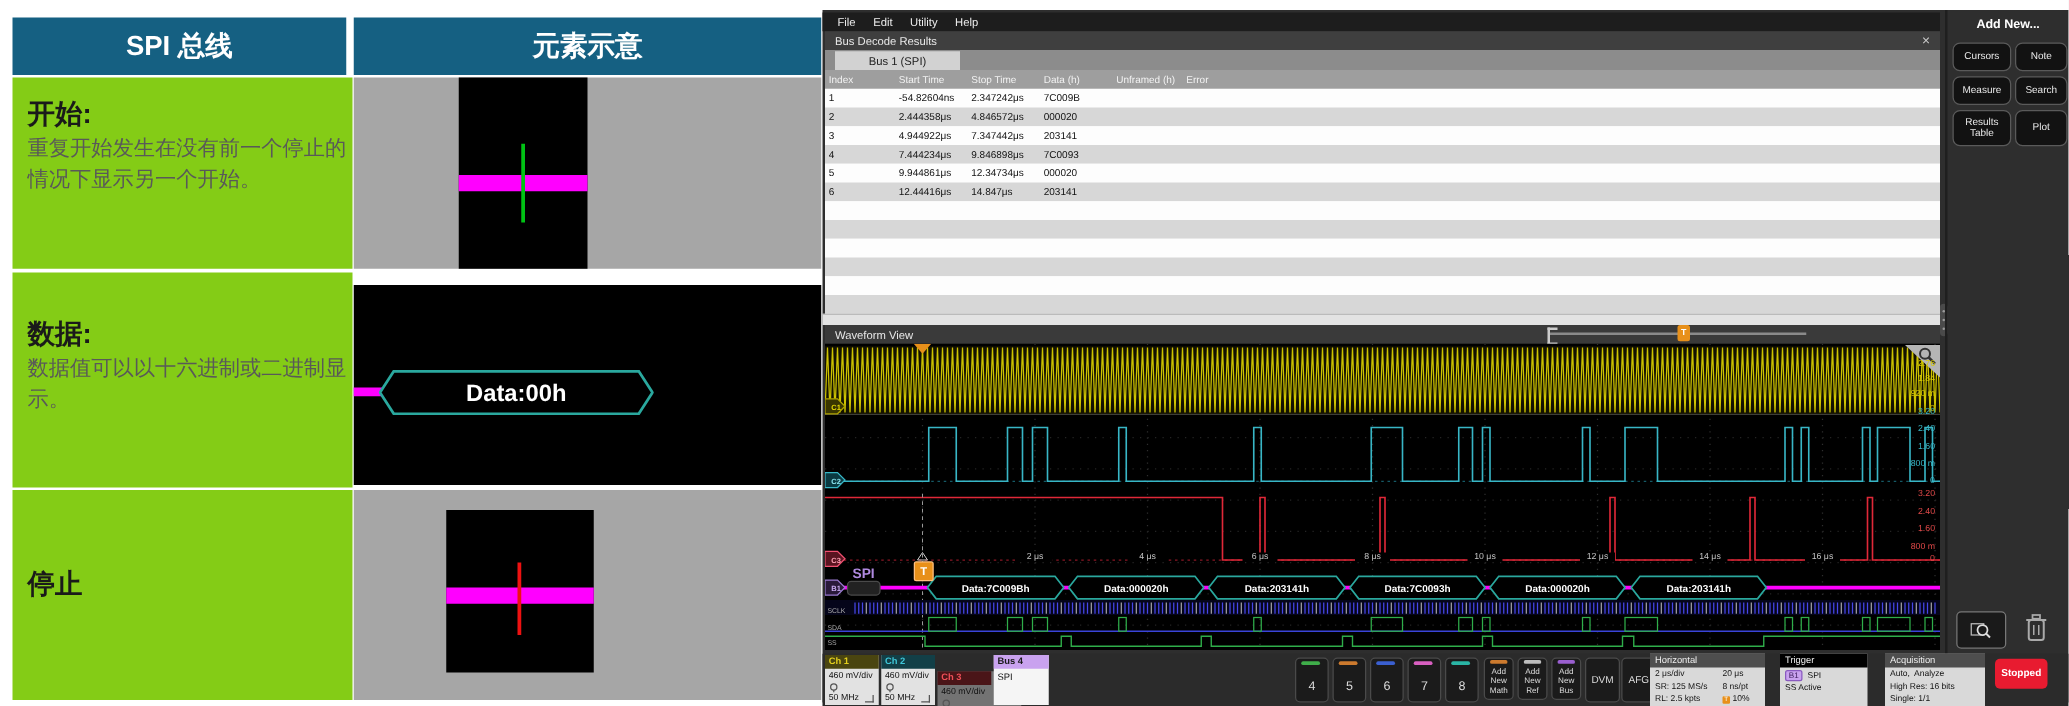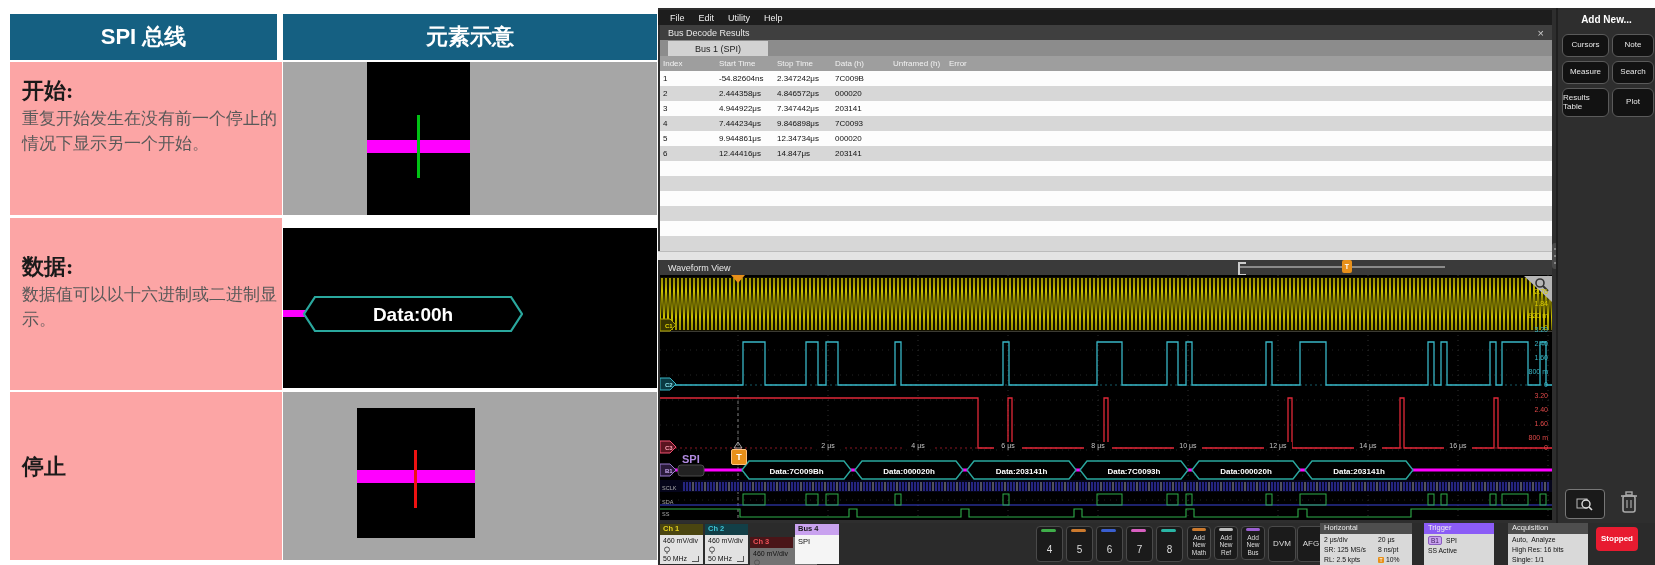--- a/index.html
+++ b/index.html
@@ -2,28 +2,28 @@
 <html><head>
 <meta charset="utf-8">
 <style>
   html,body{margin:0;padding:0;background:#fff;}
   #canvas{position:relative;width:1655px;height:565px;background:#ffffff;overflow:hidden;
           font-family:"Liberation Sans", sans-serif;}
   .abs{position:absolute;}
   
   .lt-head{position:absolute;top:14px;height:46px;background:#156082;color:#fff;
            font-size:22px;font-weight:bold;display:flex;align-items:center;justify-content:center;}
-  .lt-cell{position:absolute;left:10px;width:272px;background:#fca5a5;font-family:Liberation Serif, serif;}
+  .lt-cell{position:absolute;left:10px;width:272px;background:#84cc16;}
   .lt-title{position:absolute;left:12px;font-size:22px;font-weight:bold;color:#1a1a1a;}
   .lt-body{position:absolute;left:12px;width:268px;font-size:17px;line-height:25px;color:#595959;word-break:break-all;}
   
   .panel-title{position:absolute;background:#3f3f3f;color:#e8e8e8;font-size:9px;display:flex;align-items:center;}
   
   .sbtn{position:absolute;background:#121212;border:1px solid#5a5a5a;border-radius:6px;color:#e8e8e8;
-        font-size:8px;display:flex;align-items:center;justify-content:center;text-align:left;line-height:1.1;}
+        font-size:8px;display:flex;align-items:center;justify-content:center;text-align:center;line-height:1.1;}
 </style>
 </head>
 <body>
 
 <div id="canvas">
 
   <div class="lt-head" style="left:10px;width:267px;">SPI 总线</div>
   <div class="lt-head" style="left:283px;width:374px;">元素示意</div>
 
   <div class="lt-cell" style="top:62px;height:153px;">
@@ -320,21 +320,21 @@
         <div style="position: absolute; left: 0px; top: 0px; width: 92px; height: 11px; background: rgb(78, 78, 78); color: rgb(238, 238, 238); font-size: 7.5px; padding-left: 4px; box-sizing: border-box;">Horizontal</div>
         <div style="position: absolute; left: 4px; top: 13px; font-size: 6.8px; color: rgb(17, 17, 17); white-space: pre;">2 μs/div</div>
         <div style="position: absolute; left: 4px; top: 23px; font-size: 6.8px; color: rgb(17, 17, 17); white-space: pre;">SR: 125 MS/s</div>
         <div style="position: absolute; left: 4px; top: 33px; font-size: 6.8px; color: rgb(17, 17, 17); white-space: pre;">RL: 2.5 kpts</div>
         <div style="position: absolute; left: 58px; top: 13px; font-size: 6.8px; color: rgb(17, 17, 17); white-space: pre;">20 μs</div>
         <div style="position: absolute; left: 58px; top: 23px; font-size: 6.8px; color: rgb(17, 17, 17); white-space: pre;">8 ns/pt</div>
         <div style="position: absolute; left: 66px; top: 33px; font-size: 6.8px; color: rgb(17, 17, 17); white-space: pre;">10%</div>
         <div style="position: absolute; left: 58px; top: 34px; width: 6px; height: 6px; background: rgb(232, 144, 26); border-radius: 1px; color: rgb(255, 255, 255); font-size: 5px; text-align: center; line-height: 6px;">T</div>
       </div>
       <div style="position: absolute; left: 766px; top: 0px; width: 70px; height: 42px; background: rgb(217, 217, 217);">
-        <div style="position: absolute; left: 0px; top: 0px; width: 70px; height: 11px; background: #8b5cf6; color: rgb(238, 238, 238); font-size: 7.5px; padding-left: 4px; box-sizing: border-box;">Trigger</div>
+        <div style="position: absolute; left: 0px; top: 0px; width: 70px; height: 11px; background: #000000; color: rgb(238, 238, 238); font-size: 7.5px; padding-left: 4px; box-sizing: border-box;">Trigger</div>
         <div style="position: absolute; left: 4px; top: 13px; background: rgb(201, 162, 239); border: 1px solid rgb(138, 90, 192); border-radius: 2px; font-size: 6.5px; color: rgb(58, 26, 90); padding: 0px 2px;">B1</div>
         <div style="position: absolute; left: 22px; top: 14px; font-size: 6.8px; color: rgb(17, 17, 17);">SPI</div>
         <div style="position: absolute; left: 4px; top: 24px; font-size: 6.8px; color: rgb(17, 17, 17);">SS Active</div>
       </div>
       <div style="position: absolute; left: 850px; top: 0px; width: 80px; height: 42px; background: rgb(217, 217, 217);">
         <div style="position: absolute; left: 0px; top: 0px; width: 80px; height: 11px; background: rgb(78, 78, 78); color: rgb(238, 238, 238); font-size: 7.5px; padding-left: 4px; box-sizing: border-box;">Acquisition</div>
         <div style="position: absolute; left: 4px; top: 13px; font-size: 6.8px; color: rgb(17, 17, 17); white-space: pre;">Auto,  Analyze</div>
         <div style="position: absolute; left: 4px; top: 23px; font-size: 6.8px; color: rgb(17, 17, 17); white-space: pre;">High Res: 16 bits</div>
         <div style="position: absolute; left: 4px; top: 33px; font-size: 6.8px; color: rgb(17, 17, 17); white-space: pre;">Single: 1/1</div>
       </div>

